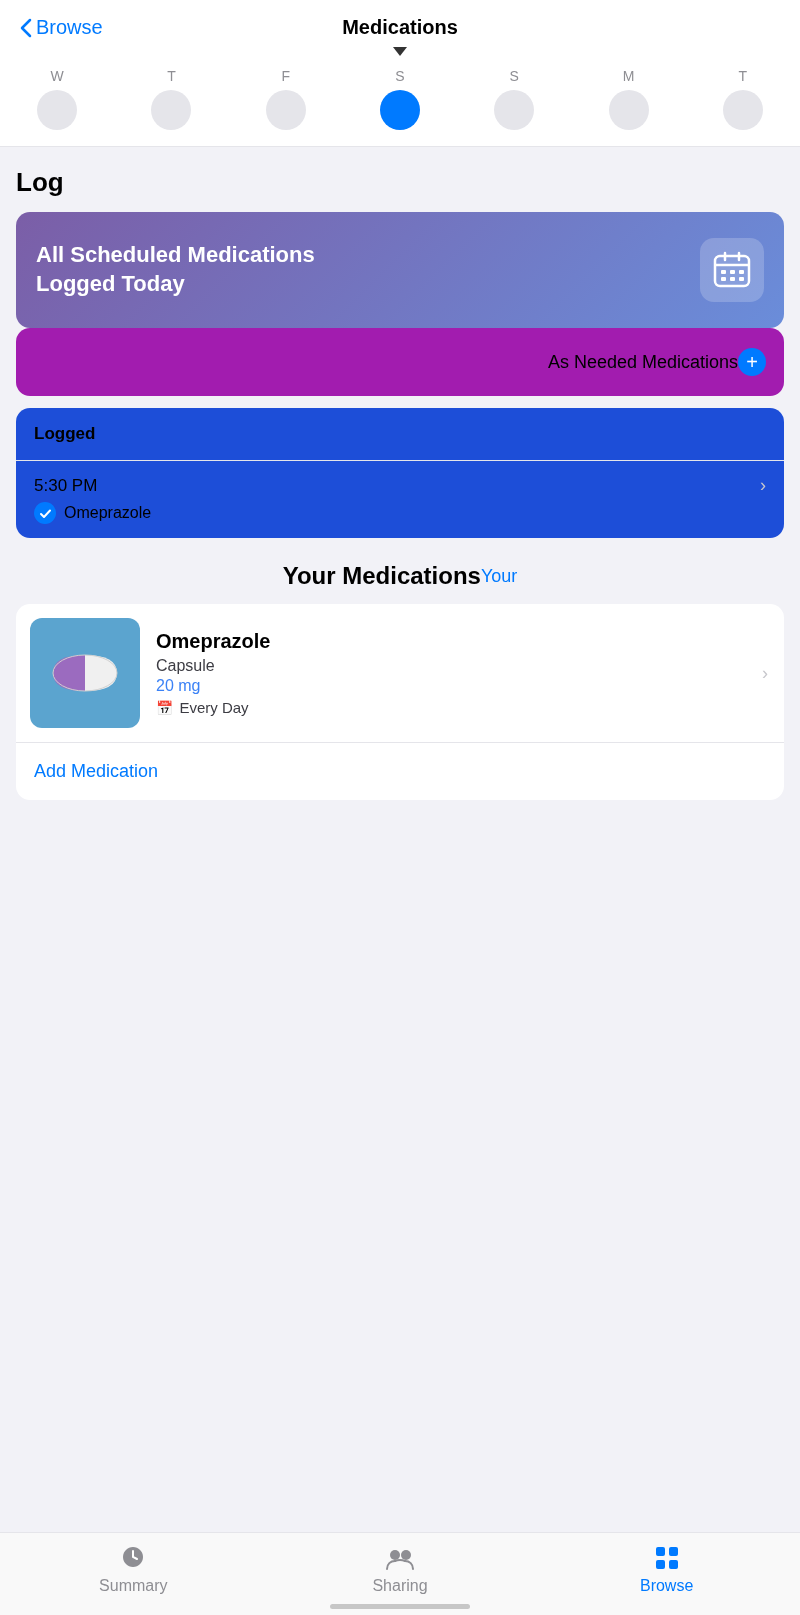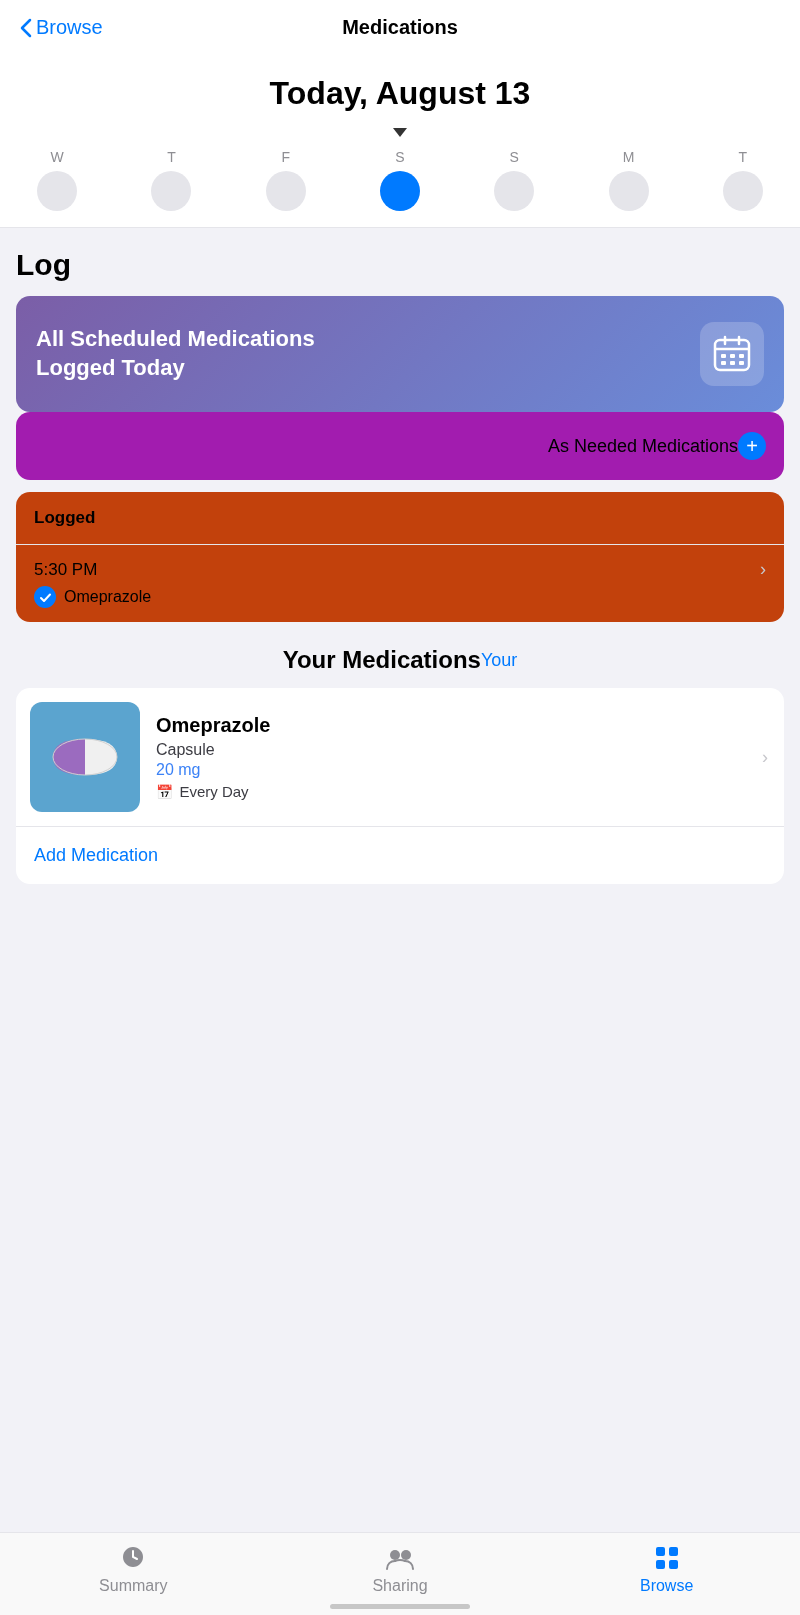--- a/index.html
+++ b/index.html
@@ -84,21 +84,21 @@
     .week-day-circle.today {
       background: #007aff;
       color: #fff;
     }
 
     
     .section-container {
       padding: 20px 16px 0;
     }
     .section-title {
-      font-size: 30px;
+      font-size: 26px;
       font-weight: 700;
       color: #000;
       margin-bottom: 14px;
     }
 
     
     .scheduled-card {
       border-radius: 14px;
       background: linear-gradient(135deg, #7b5ea7 0%, #6a8dda 100%);
       padding: 26px 20px;
@@ -151,21 +151,21 @@
       align-items: center;
       justify-content: center;
       color: #fff;
       font-size: 20px;
       line-height: 1;
       font-weight: 300;
     }
 
     
     .logged-card {
-      background: #c2410c;
+      background: #1d4ed8;
       border-radius: 14px;
       overflow: hidden;
       margin-bottom: 24px;
     }
     .logged-header {
       padding: 16px 18px;
       font-size: 17px;
       font-weight: 600;
       color: #000;
       border-bottom: 1px solid #e5e5ea;
@@ -376,23 +376,20 @@
   <div class="nav-bar">
     <a class="nav-back">
       <svg width="12" height="20" viewBox="0 0 12 20" fill="none">
         <path d="M10 2L2 10L10 18" stroke="#007aff" stroke-width="2.5" stroke-linecap="round" stroke-linejoin="round"></path>
       </svg>
       <span>Browse</span>
     </a>
     <span class="nav-title">Medications</span>
   </div>
 
-  <div class="date-section">
-    <div class="date-text">Today, August 13</div>
-  </div>
 
   <div style="background:#fff; display:flex; justify-content:center; padding-bottom:4px;">
     <div style="width:0;height:0;border-left:7px solid transparent;border-right:7px solid transparent;border-top:9px solid #333;"></div>
   </div>
 
   <div class="week-strip">
     <div class="week-day">
       <div class="week-day-label">W</div>
       <div class="week-day-circle"></div>
     </div>

